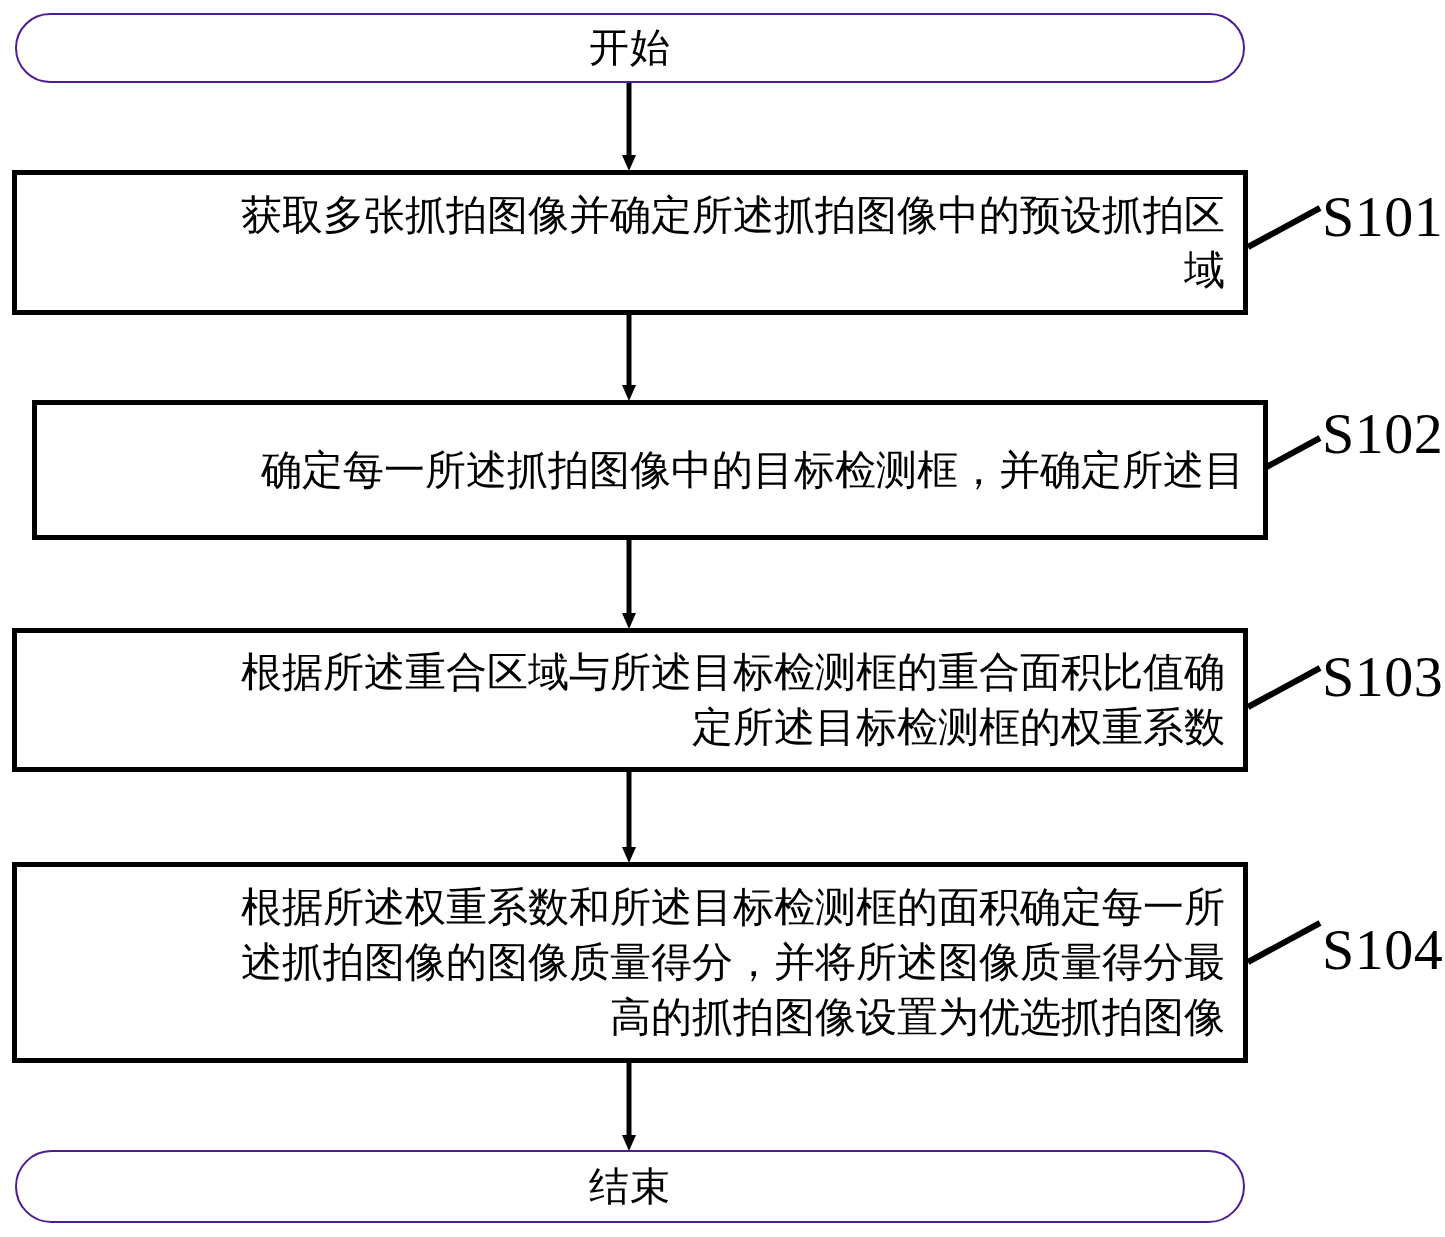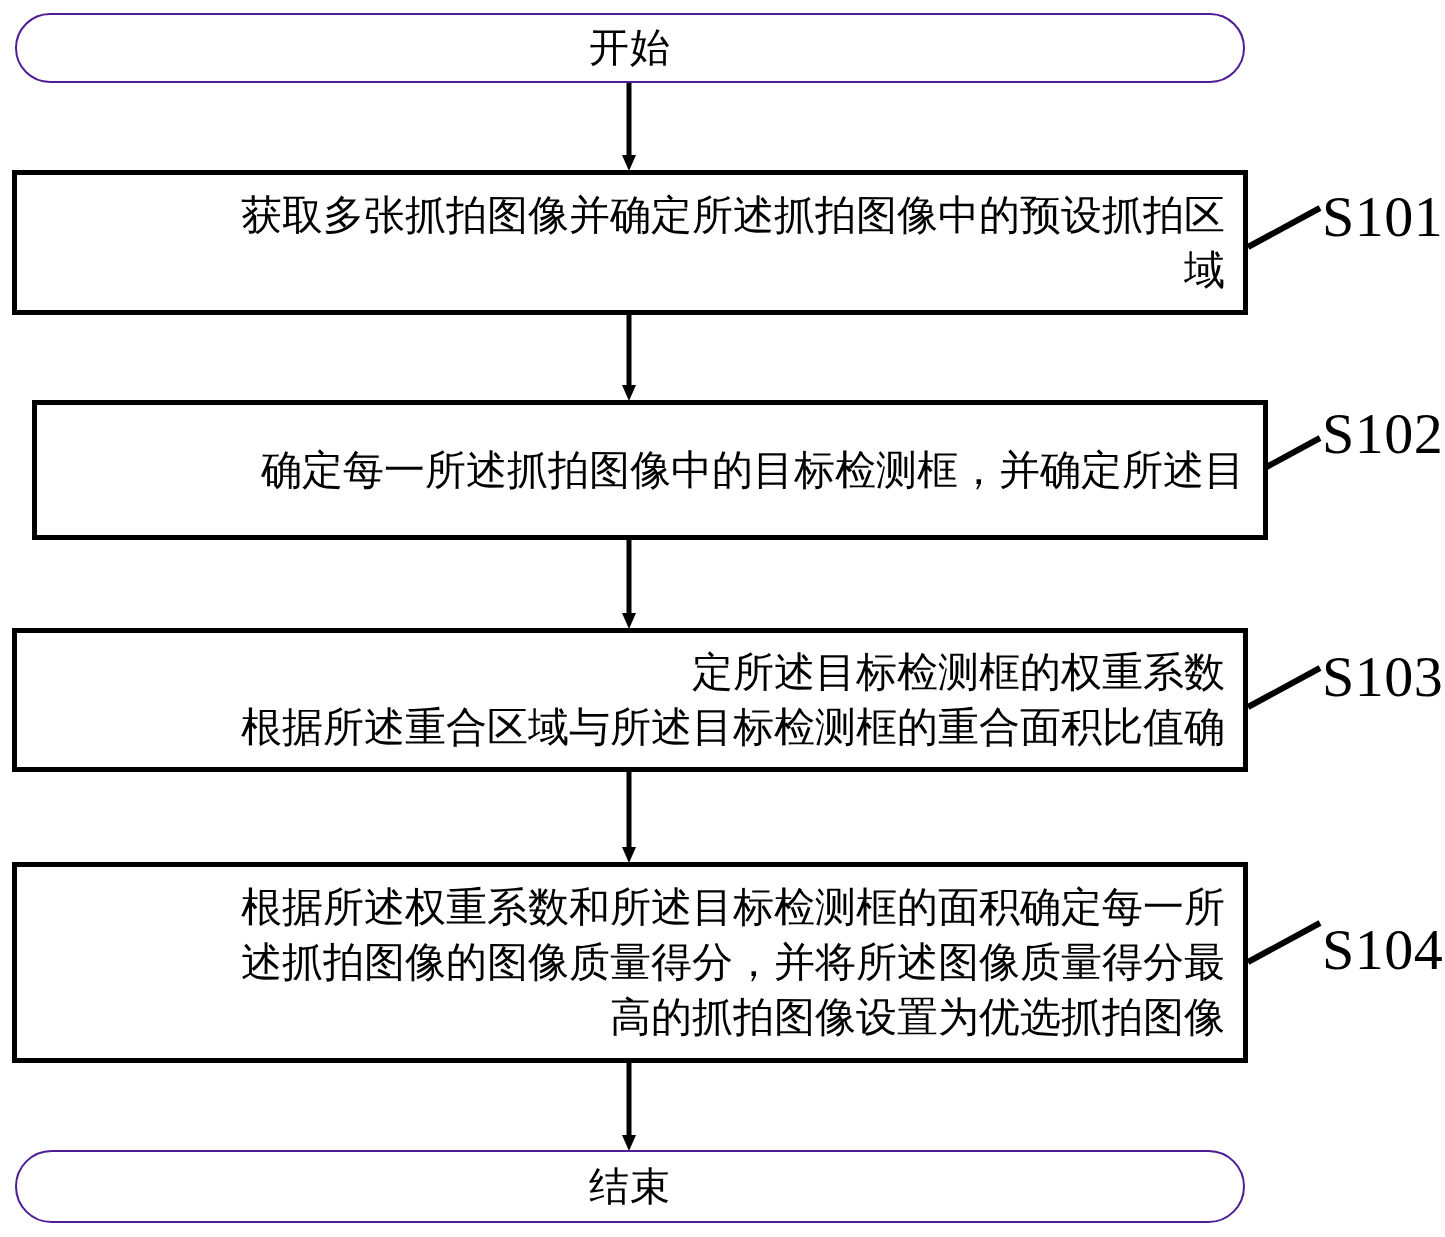--- a/index.html
+++ b/index.html
@@ -129,22 +129,22 @@
 
   <div class="process" style="left:12px; top:400px; width:1236px; height:140px;margin-left:20px;">
     <div class="p-text">
       <div>确定每一所述抓拍图像中的目标检测框，并确定所述目</div>
     </div>
   </div>
   <div class="steplabel" style="left:1322px; top:400px;">S102</div>
 
   <div class="process" style="left:12px; top:628px; width:1236px; height:144px;">
     <div class="p-text">
+      <div>根据所述重合区域与所述目标检测框的重合面积比值确</div>
       <div>定所述目标检测框的权重系数</div>
-      <div>根据所述重合区域与所述目标检测框的重合面积比值确</div>
     </div>
   </div>
   <div class="steplabel" style="left:1322px; top:643px;">S103</div>
 
   <div class="process" style="left:12px; top:862px; width:1236px; height:201px;">
     <div class="p-text">
       <div>根据所述权重系数和所述目标检测框的面积确定每一所</div>
       <div>述抓拍图像的图像质量得分，并将所述图像质量得分最</div>
       <div>高的抓拍图像设置为优选抓拍图像</div>
     </div>

